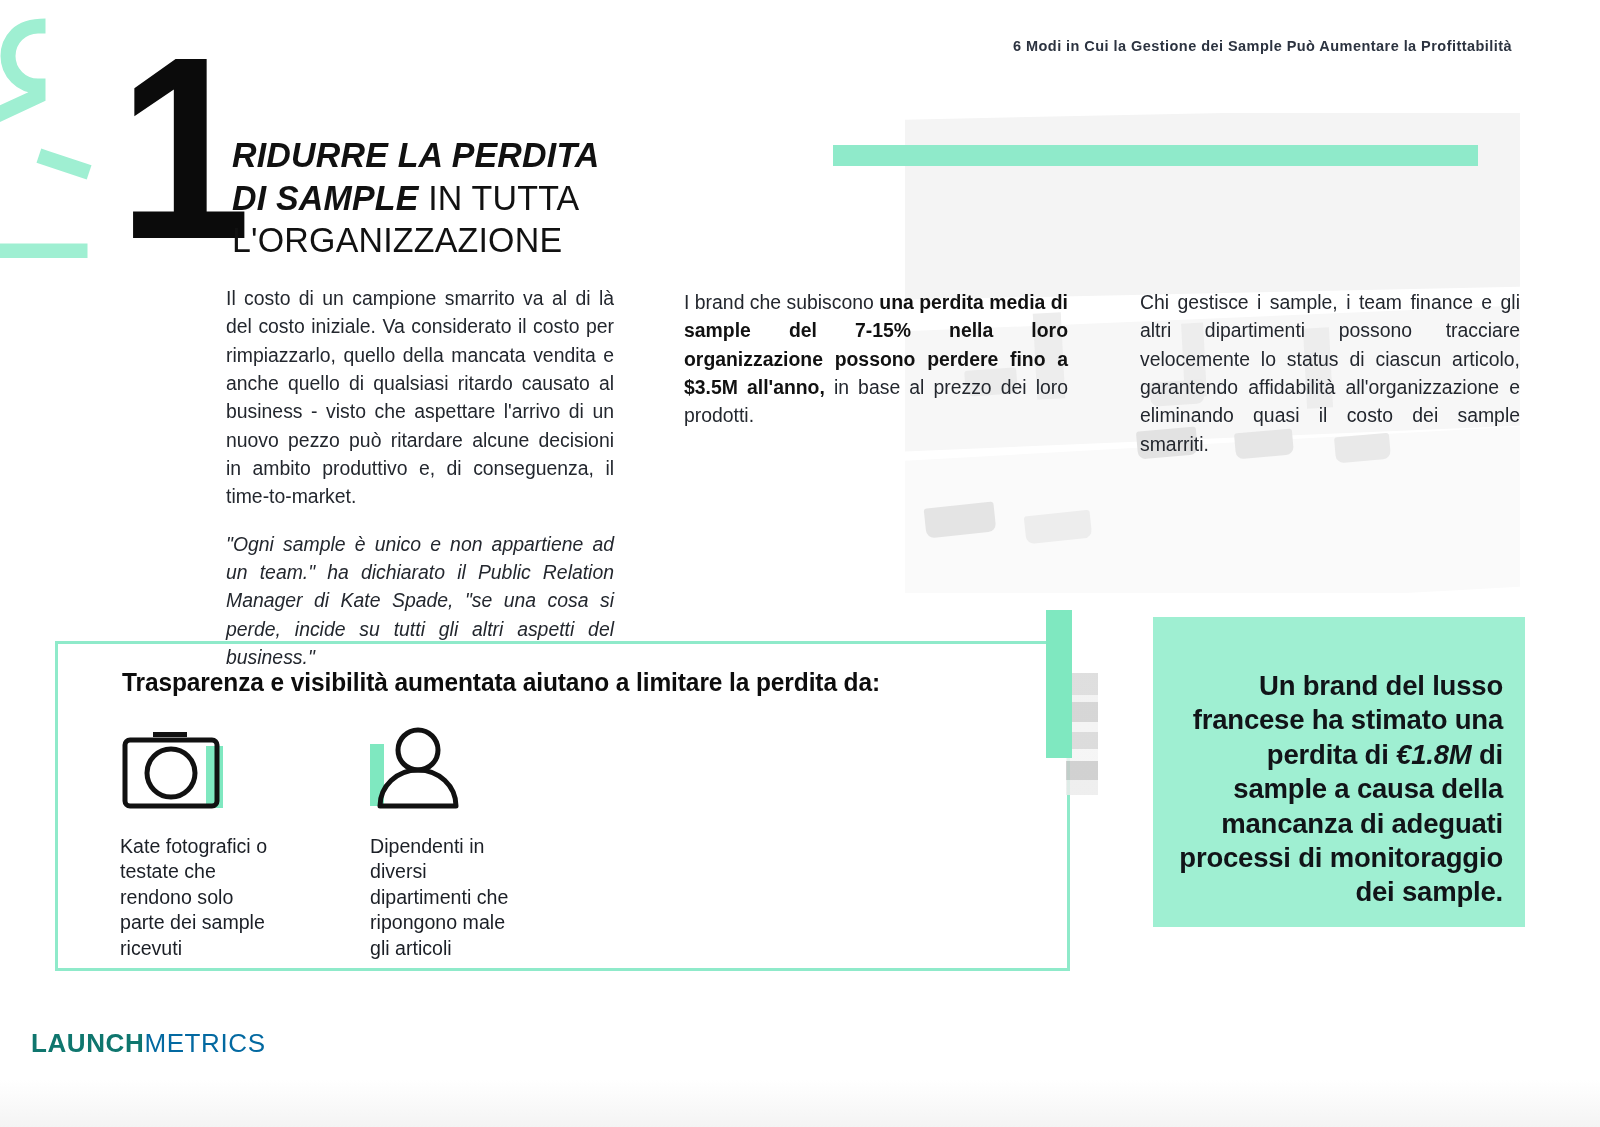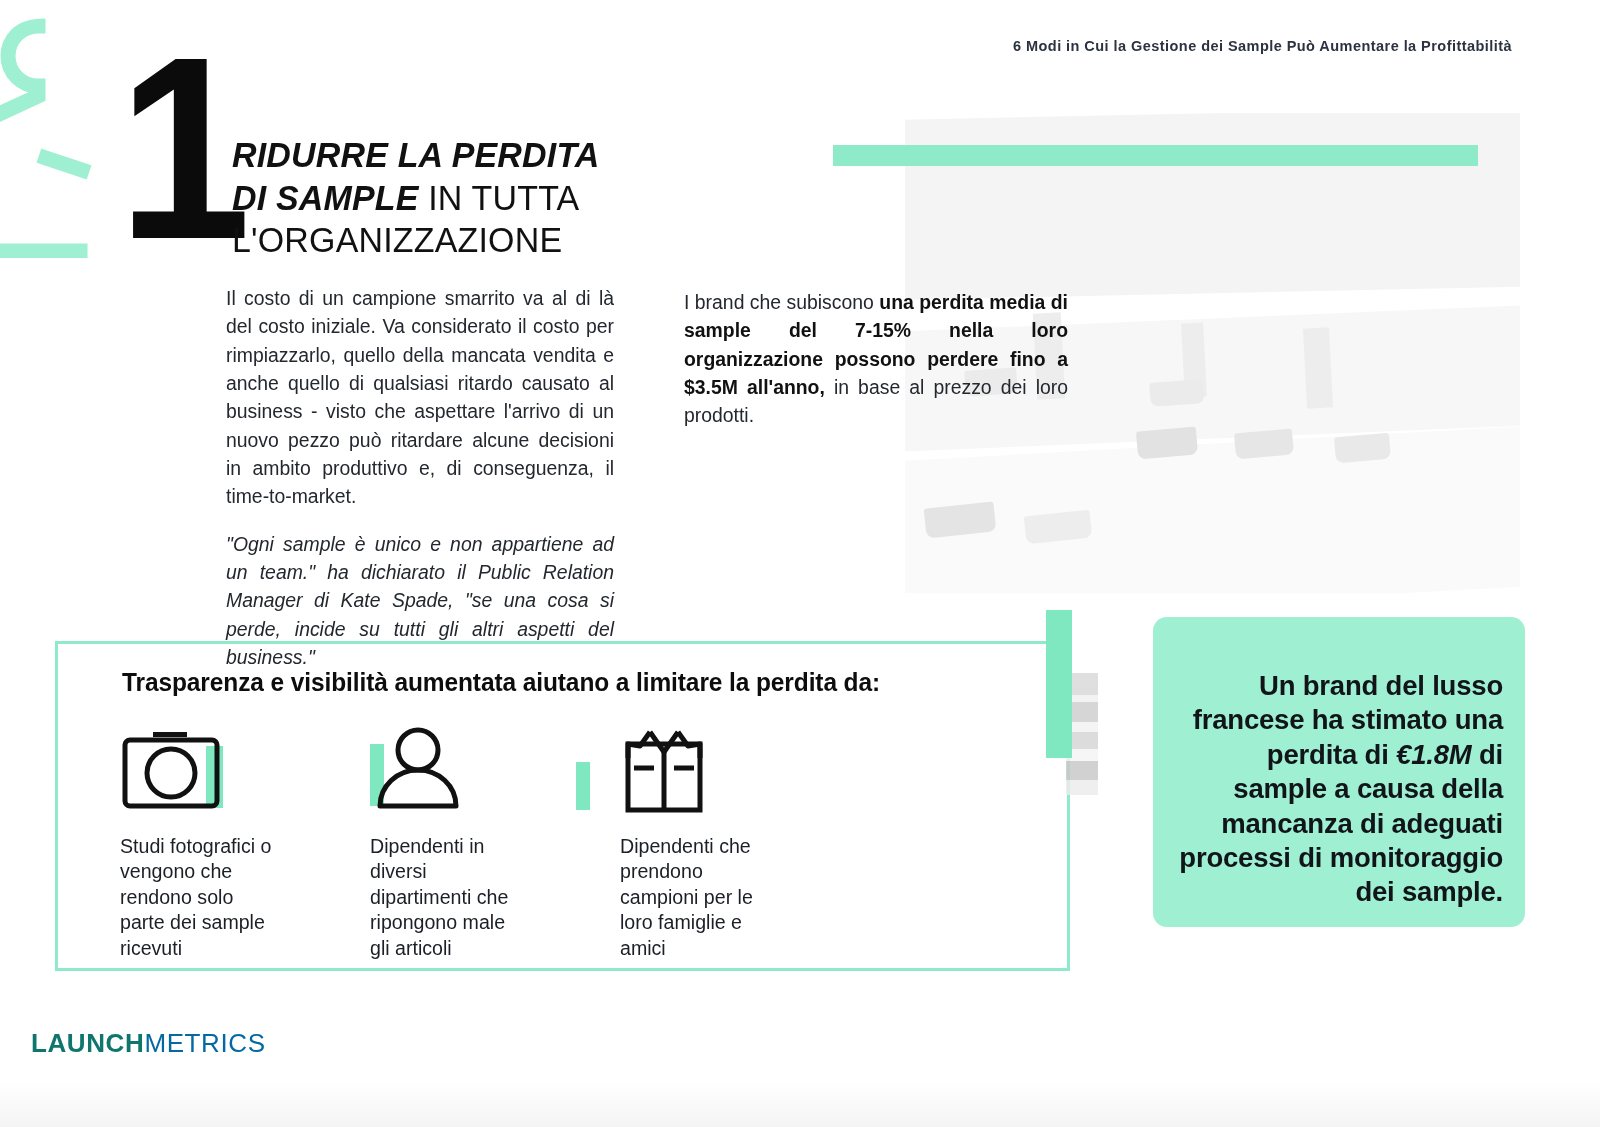--- a/index.html
+++ b/index.html
@@ -177,21 +177,20 @@
   }
 
   
   .callout {
     position: absolute;
     left: 1153px;
     top: 617px;
     width: 372px;
     height: 310px;
     background: #9FEFD2;
-    border-radius: 14px;
   }
   .callout .ctext {
     position: absolute;
     right: 22px;
     top: 52px;
     width: 330px;
     text-align: right;
     font-size: 27.5px;
     line-height: 1.25;
     font-weight: 700;
@@ -260,68 +259,56 @@
 
   <div class="col" id="col1">
     <p>Il costo di un campione smarrito va al di là del costo iniziale. Va considerato il costo per rimpiazzarlo, quello della mancata vendita e anche quello di qualsiasi ritardo causato al business - visto che aspettare l'arrivo di un nuovo pezzo può ritardare alcune decisioni in ambito produttivo e, di conseguenza, il time-to-market.</p>
     <p class="quote">"Ogni sample è unico e non appartiene ad un team." ha dichiarato il Public Relation Manager di Kate Spade, "se una cosa si perde, incide su tutti gli altri aspetti del business."</p>
   </div>
 
   <div class="col" id="col2">
     <p><span>I brand che subiscono </span><b>una perdita media di sample del 7-15% nella loro organizzazione possono perdere fino a $3.5M all'anno,</b><span> in base al prezzo dei loro prodotti.</span></p>
   </div>
 
+  <div class="col" id="col3">
+    <p>Chi gestisce i sample, i team finance e gli altri dipartimenti possono tracciare velocemente lo status di ciascun articolo, garantendo affidabilità all'organizzazione e eliminando quasi il costo dei sample smarriti.</p>
+  </div>
 
   <div class="panel"></div>
   <div class="mini-photo"></div>
   <div class="panel-accent"></div>
 
   <div class="panel-title">Trasparenza e visibilità aumentata aiutano a limitare la perdita da:</div>
 
   <div class="items">
 
     <div class="item">
       <div class="iconwrap">
         <div class="greenbar" style="left:86px;top:20px;width:17px;height:62px;"></div>
         <svg width="110" height="92" viewBox="0 0 110 92" style="position:absolute;left:0;top:0;">
           <rect x="33" y="6" width="34" height="5" fill="#111"></rect>
           <rect x="5" y="14" width="92" height="66" rx="5" ry="5" fill="none" stroke="#111" stroke-width="5"></rect>
           <circle cx="51" cy="47" r="24" fill="none" stroke="#111" stroke-width="5"></circle>
         </svg>
       </div>
-      <div class="label">Studi fotografici o vengono che rendono solo parte dei sample ricevuti</div>
+      <div class="label">Kate fotografici o testate che rendono solo parte dei sample ricevuti</div>
     </div>
 
     <div class="item">
       <div class="iconwrap">
         <div class="greenbar" style="left:0px;top:18px;width:14px;height:62px;"></div>
         <svg width="110" height="92" viewBox="0 0 110 92" style="position:absolute;left:0;top:0;">
           <circle cx="48" cy="24" r="20" fill="none" stroke="#111" stroke-width="5"></circle>
           <path d="M10 80 a38 36 0 0 1 76 0 z" fill="none" stroke="#111" stroke-width="5" stroke-linejoin="round"></path>
         </svg>
       </div>
       <div class="label">Dipendenti in diversi dipartimenti che ripongono male gli articoli</div>
     </div>
 
 
-    <div class="item">
-      <div class="iconwrap">
-        <div class="greenbar" style="left:-44px;top:36px;width:14px;height:48px;"></div>
-        <svg width="110" height="92" viewBox="0 0 110 92" style="position:absolute;left:0;top:0;">
-          <rect x="8" y="18" width="72" height="66" fill="none" stroke="#111" stroke-width="5"></rect>
-          <path d="M30 6 L44 26 L58 6" fill="none" stroke="#111" stroke-width="5" stroke-linejoin="round"></path>
-          <path d="M30 6 L20 20 L8 18 L8 32" fill="none" stroke="#111" stroke-width="5" stroke-linejoin="round"></path>
-          <path d="M58 6 L68 20 L80 18 L80 32" fill="none" stroke="#111" stroke-width="5" stroke-linejoin="round"></path>
-          <line x1="44" y1="26" x2="44" y2="84" stroke="#111" stroke-width="5"></line>
-          <line x1="14" y1="42" x2="34" y2="42" stroke="#111" stroke-width="5"></line>
-          <line x1="54" y1="42" x2="74" y2="42" stroke="#111" stroke-width="5"></line>
-        </svg>
-      </div>
-      <div class="label">Dipendenti che prendono campioni per le loro famiglie e amici</div>
-    </div>
   </div>
 
   <div class="callout">
     <div class="ctext"><span>Un brand del lusso francese ha stimato una perdita di </span><i>€1.8M</i><span> di sample a causa della mancanza di adeguati processi di monitoraggio dei sample.</span></div>
   </div>
 
   <div class="logo">
     <span class="l1">LAUNCH</span><span class="l2">METRICS</span>
   </div>
 

